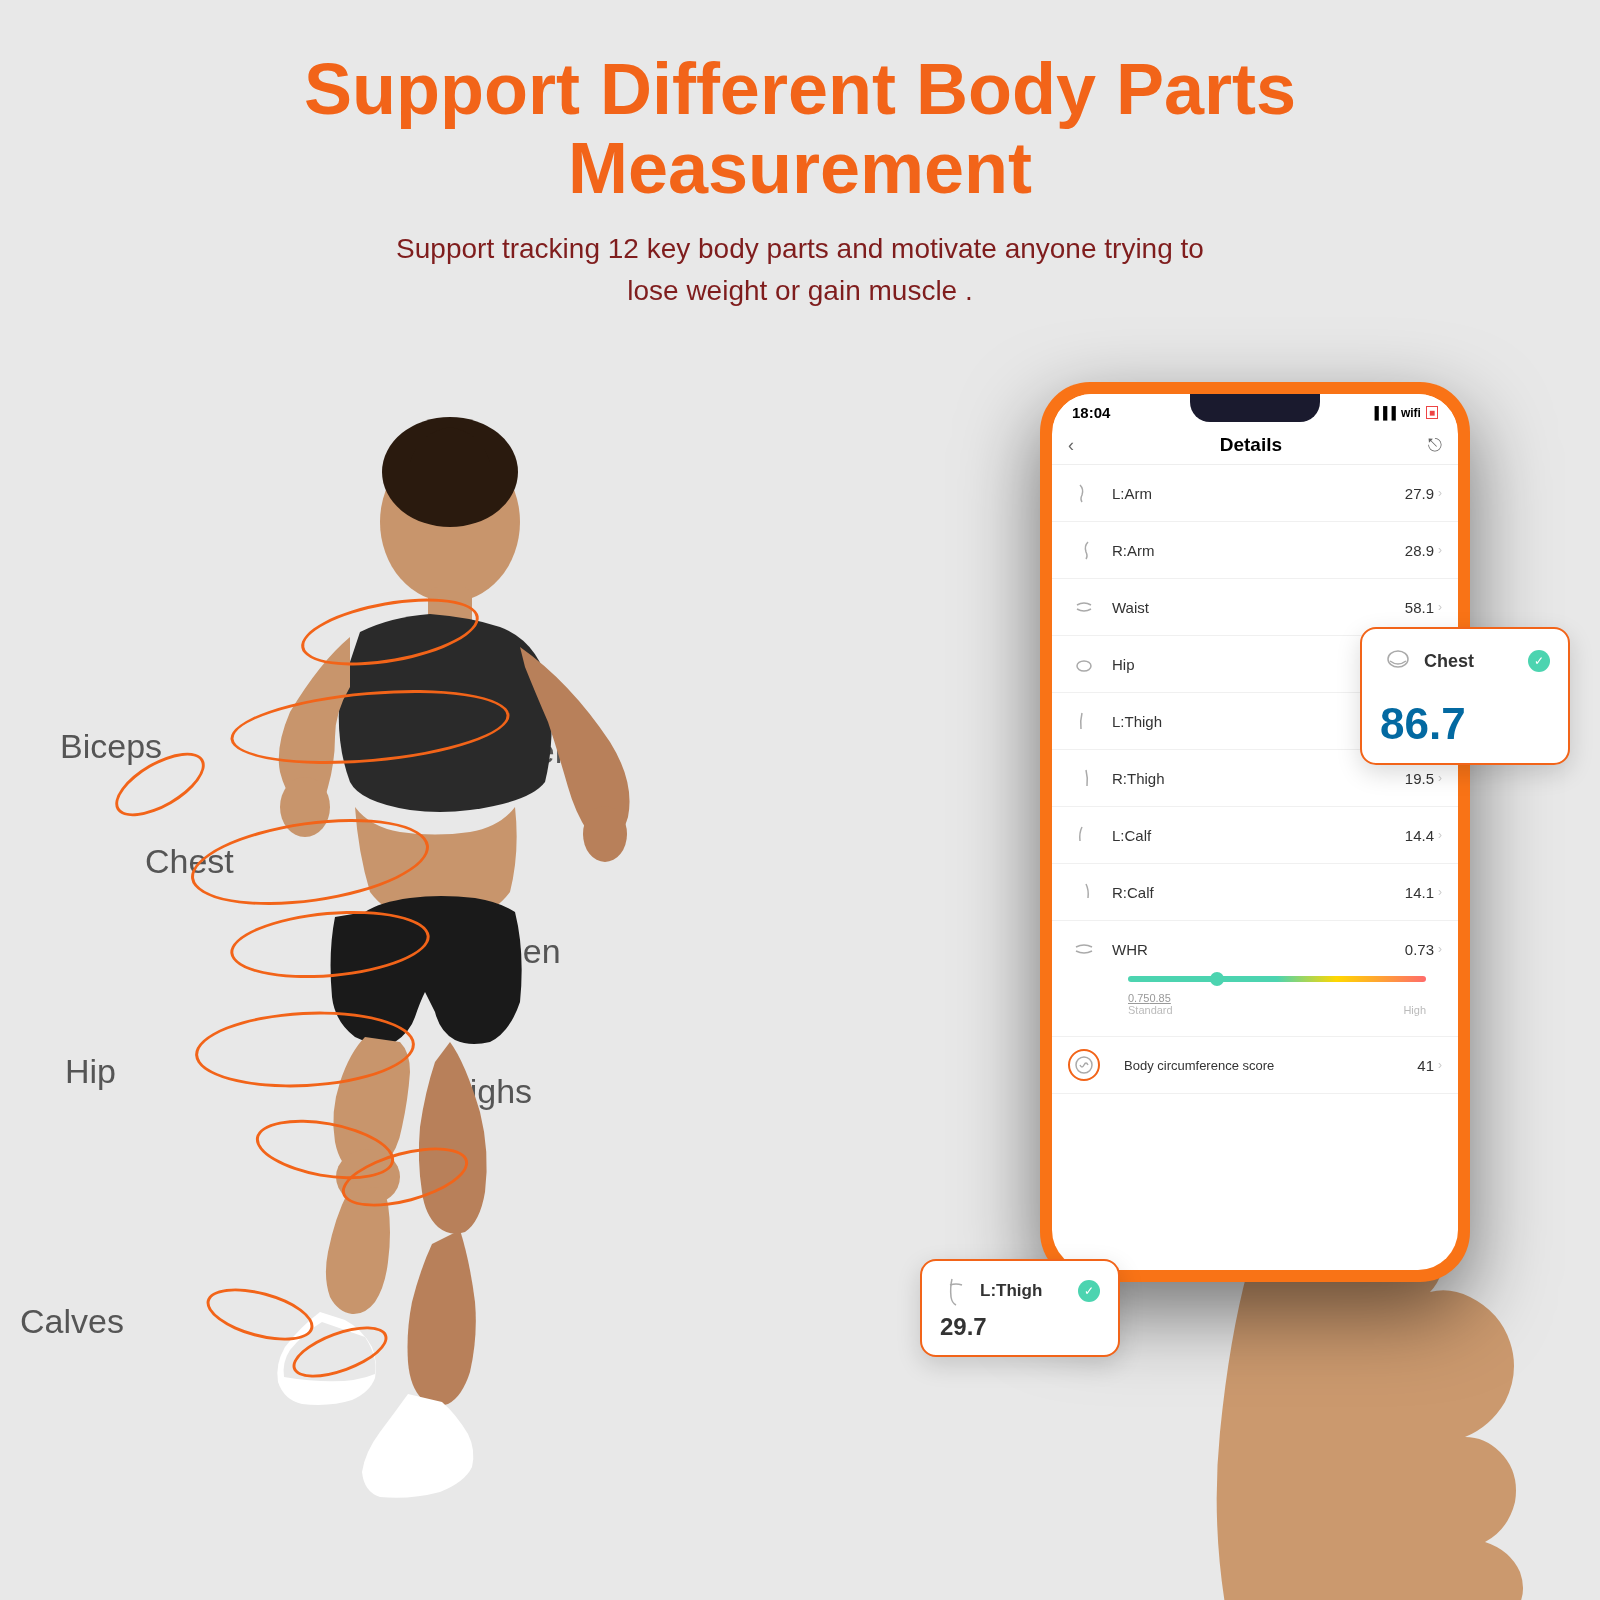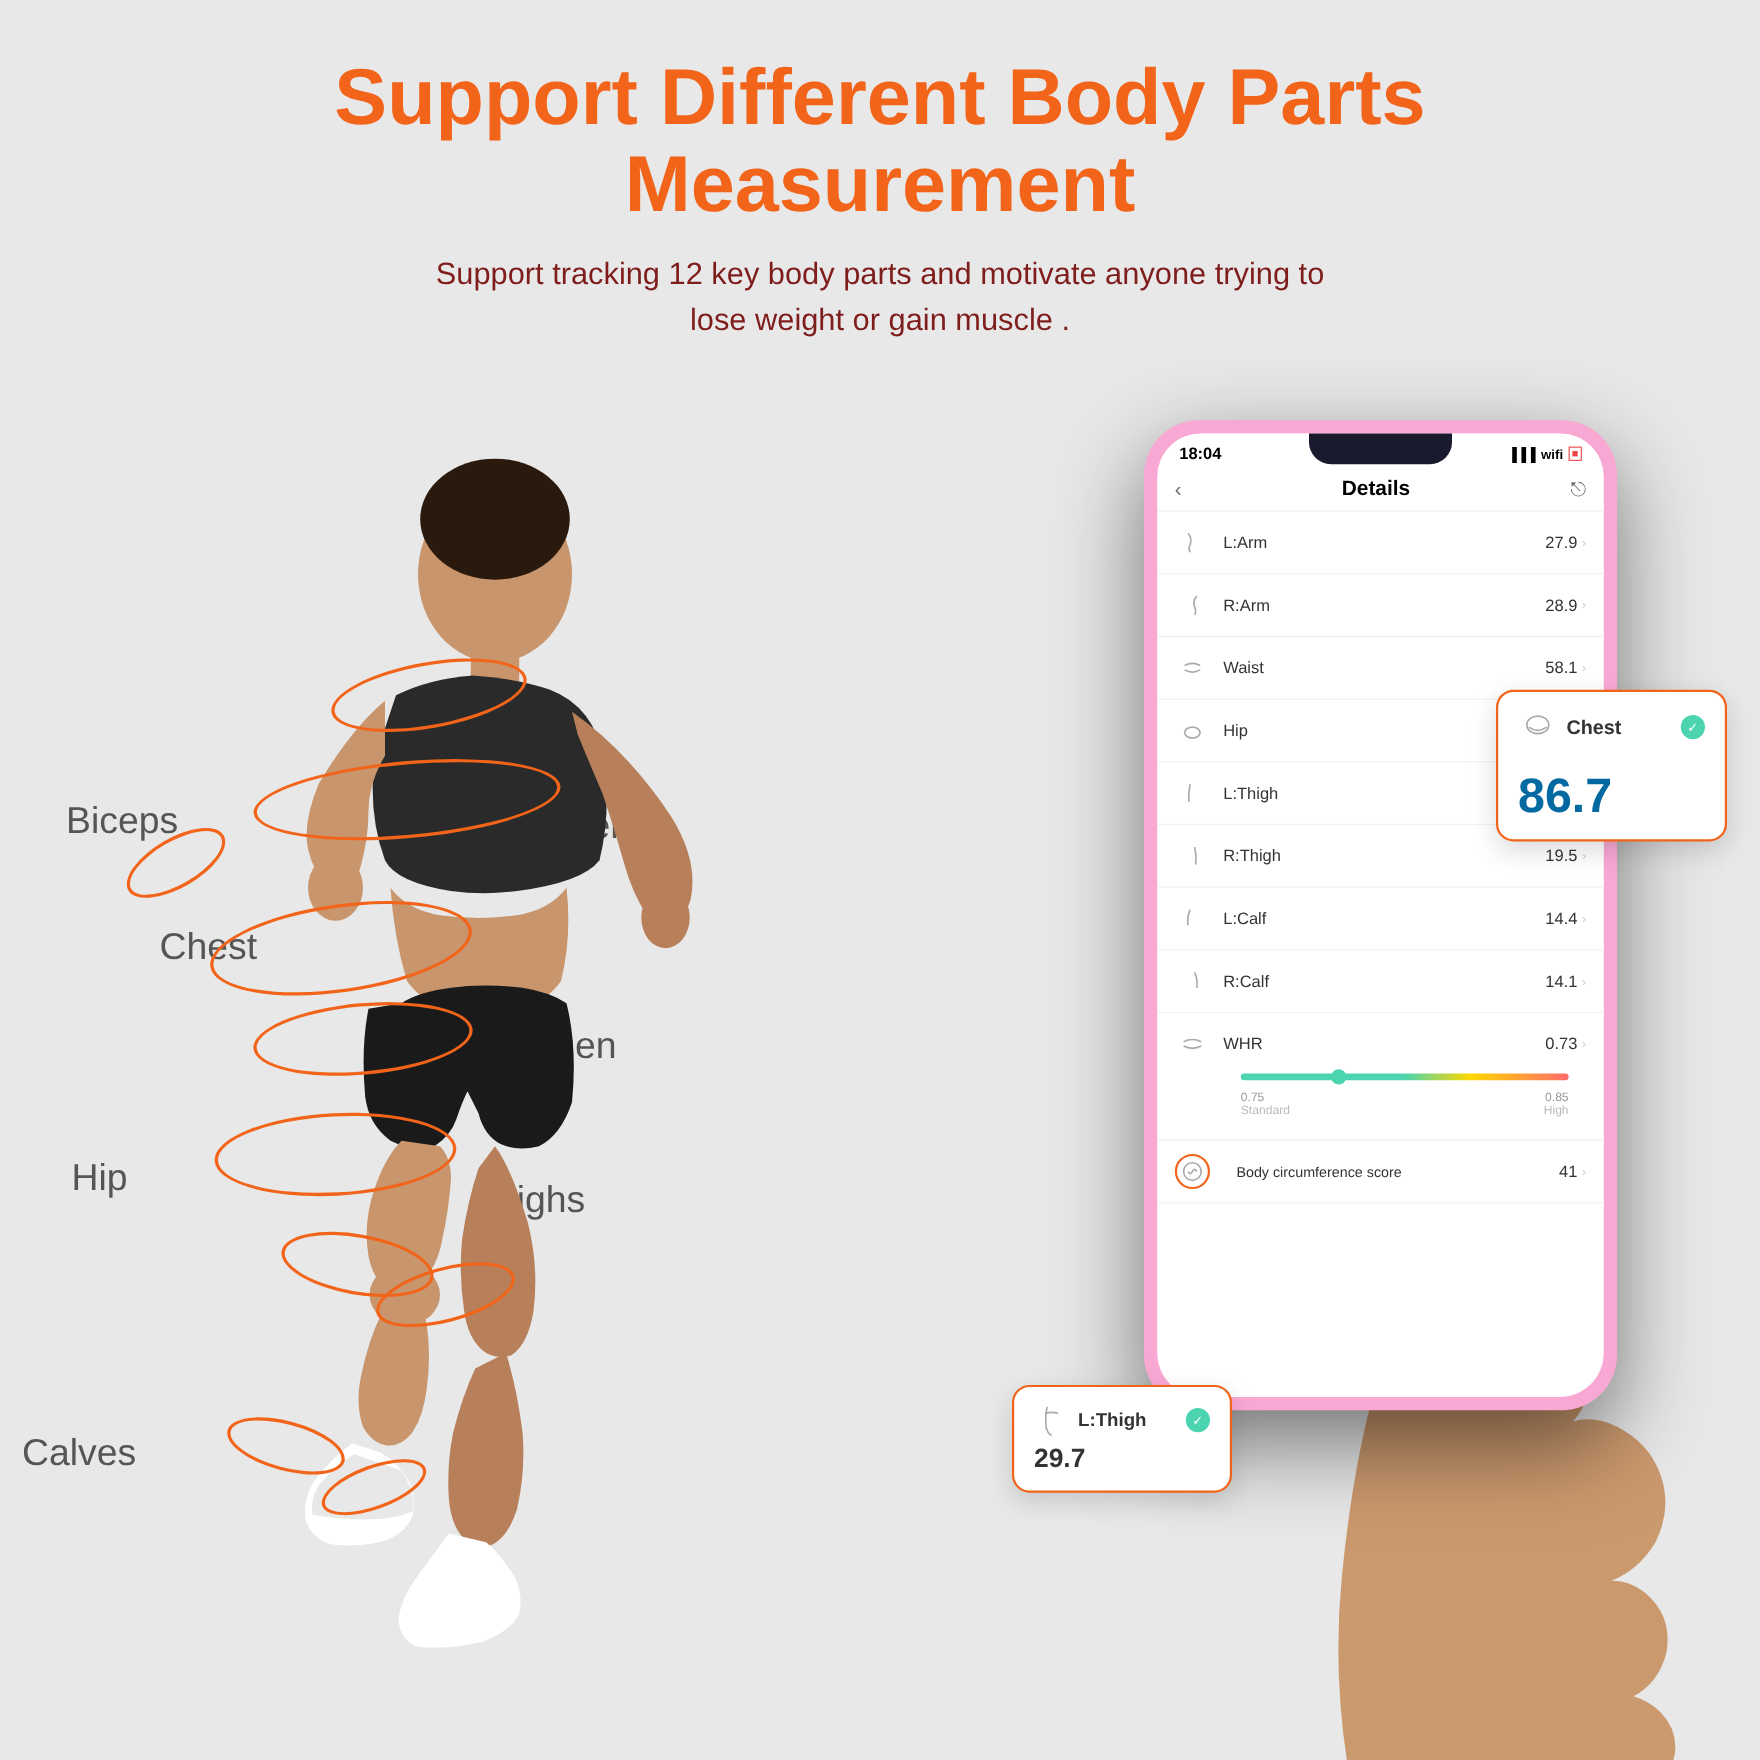--- a/index.html
+++ b/index.html
@@ -53,21 +53,21 @@
       width: 620px;
       height: 1200px;
     }
 
     .phone {
       position: absolute;
       left: 80px;
       top: 0;
       width: 430px;
       height: 900px;
-      background: #f9a8d4;
+      background: #f97316;
       border-radius: 50px;
       padding: 12px;
       box-shadow: 0 30px 80px rgba(0,0,0,0.5);
       z-index: 10;
     }
 
     .phone-screen {
       width: 100%;
       height: 100%;
       background: #fff;
@@ -437,21 +437,21 @@
               </div>
               <span class="measure-name">WHR</span>
               <span class="measure-value">0.73</span>
               <span class="measure-chevron">›</span>
             </div>
             <div style="width:100%; padding: 4px 16px 8px 60px;">
               <div style="position:relative; height:20px;">
                 <div style="height:6px; background:linear-gradient(to right, #4cd4b0 0%, #4cd4b0 50%, #ffd700 70%, #ff6b6b 100%); border-radius:3px; position:absolute; top:7px; left:0; right:0;"></div>
                 <div style="width:14px; height:14px; background:#4cd4b0; border-radius:50%; position:absolute; top:3px; left:30%; transform:translateX(-50%);"></div>
               </div>
-              <div style="display:flex; justify-content:space-between; font-size:11px; color:#999; margin-top:3px;">
+              <div style="display:flex; justify-content:flex-start; font-size:11px; color:#999; margin-top:3px;text-decoration:underline;">
                 <span>0.75</span>
                 <span>0.85</span>
               </div>
               <div style="display:flex; justify-content:space-between; font-size:11px; color:#bbb;">
                 <span>Standard</span>
                 <span>High</span>
               </div>
             </div>
           </div>
 

